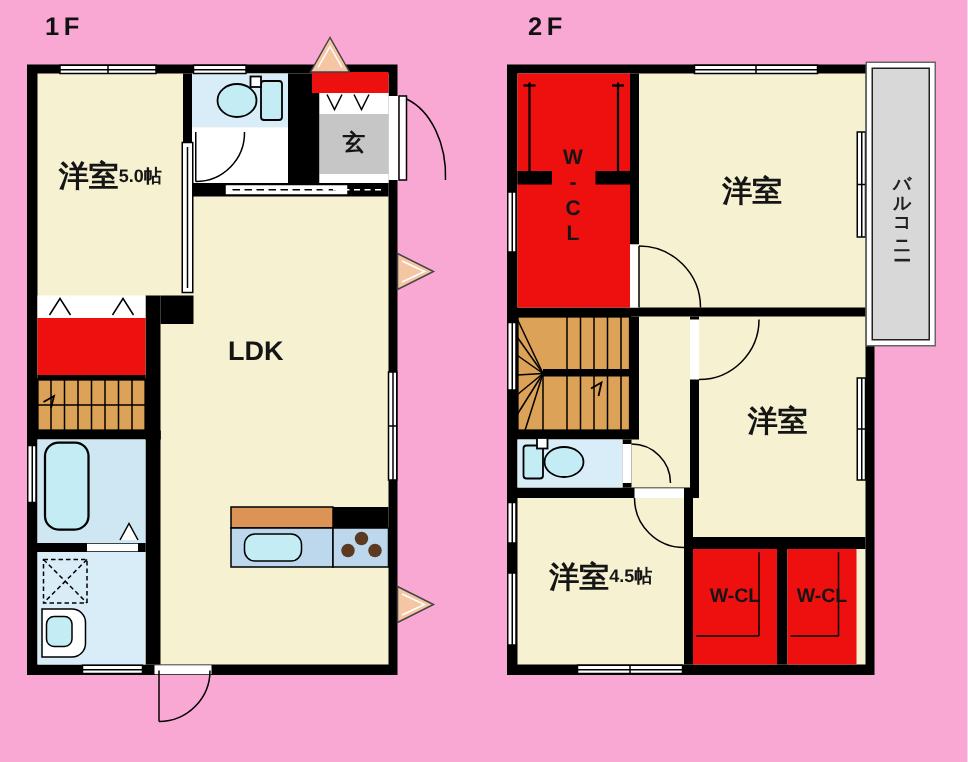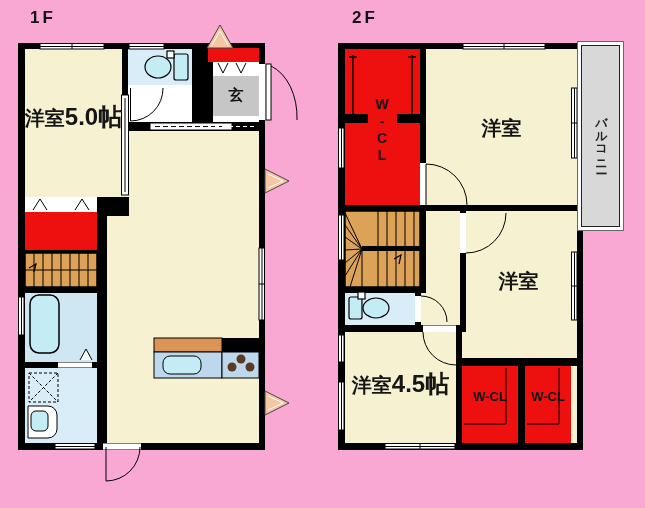--- a/index.html
+++ b/index.html
@@ -5,21 +5,21 @@
   html,body{margin:0;padding:0;background:#fff;}
   #canvas{position:relative;width:645px;height:508px;background:#f9a8d4;overflow:hidden;
           font-family:Liberation Sans, sans-serif;}
   .abs{position:absolute;}
   .wl{position:absolute;background:var(--wall,#000);}
   .room{position:absolute;}
   .lbl{position:absolute;display:flex;flex-direction:row;align-items:center;justify-content:center;
        font-weight:bold;color:#151515;text-align:center;}
   .floor-title{position:absolute;font-size:17px;font-weight:bold;letter-spacing:3px;color:#111;}
   .rname{font-size:20px;line-height:1.2;white-space:nowrap;}
-  .rsize{font-size:24px;line-height:1.2;white-space:nowrap;}
+  .rsize{font-size:12px;line-height:1.2;white-space:nowrap;}
   .ldk-lbl{position:absolute;font-size:18px;font-weight:bold;line-height:1.35;color:#151515;text-align:left;}
   .cl-lbl{font-size:17px;letter-spacing:2px;}
   .gen-lbl{font-size:15px;}
   .vert{writing-mode:vertical-rl;text-orientation:upright;}
   .wicl-lbl{font-size:14px;letter-spacing:1px;line-height:1;}
   .balc-lbl{font-size:12px;letter-spacing:1px;color:#222;font-weight:bold;}
   .wcl-lbl{font-size:13px;line-height:1.15;width:34px;word-break:break-all;}
   svg{position:absolute;left:0;top:0;pointer-events:none;}
 </style>
 </head>
@@ -263,20 +263,21 @@
       <rect x="581.5" y="45.5" width="38" height="181" style="fill:var(--balcony);" stroke="#222" stroke-width="1"></rect>
     </g>
   </svg>
 
   <div class="floor-title" style="left:30px;top:8px;">1F</div>
   <div class="lbl" style="left:25px;top:85px;width:97px;height:65px;">
     <span class="rname">洋室</span>
     <span class="rsize">5.0帖</span>
   </div>
   <div class="ldk-lbl" style="left:152px;top:222px;">
+    <div>LDK</div>
   </div>
   <div class="lbl gen-lbl" style="left:213px;top:80px;width:46px;height:30px;">玄</div>
 
   <div class="floor-title" style="left:352px;top:8px;">2F</div>
   <div class="lbl vert wicl-lbl" style="left:352px;top:75px;width:60px;height:110px;">W-CL</div>
   <div class="lbl" style="left:426px;top:95px;width:151px;height:65px;">
     <span class="rname">洋室</span>
   </div>
   <div class="lbl vert balc-lbl" style="left:582px;top:88px;width:38px;height:100px;">バルコニー</div>
   <div class="lbl" style="left:466px;top:248px;width:105px;height:65px;">

